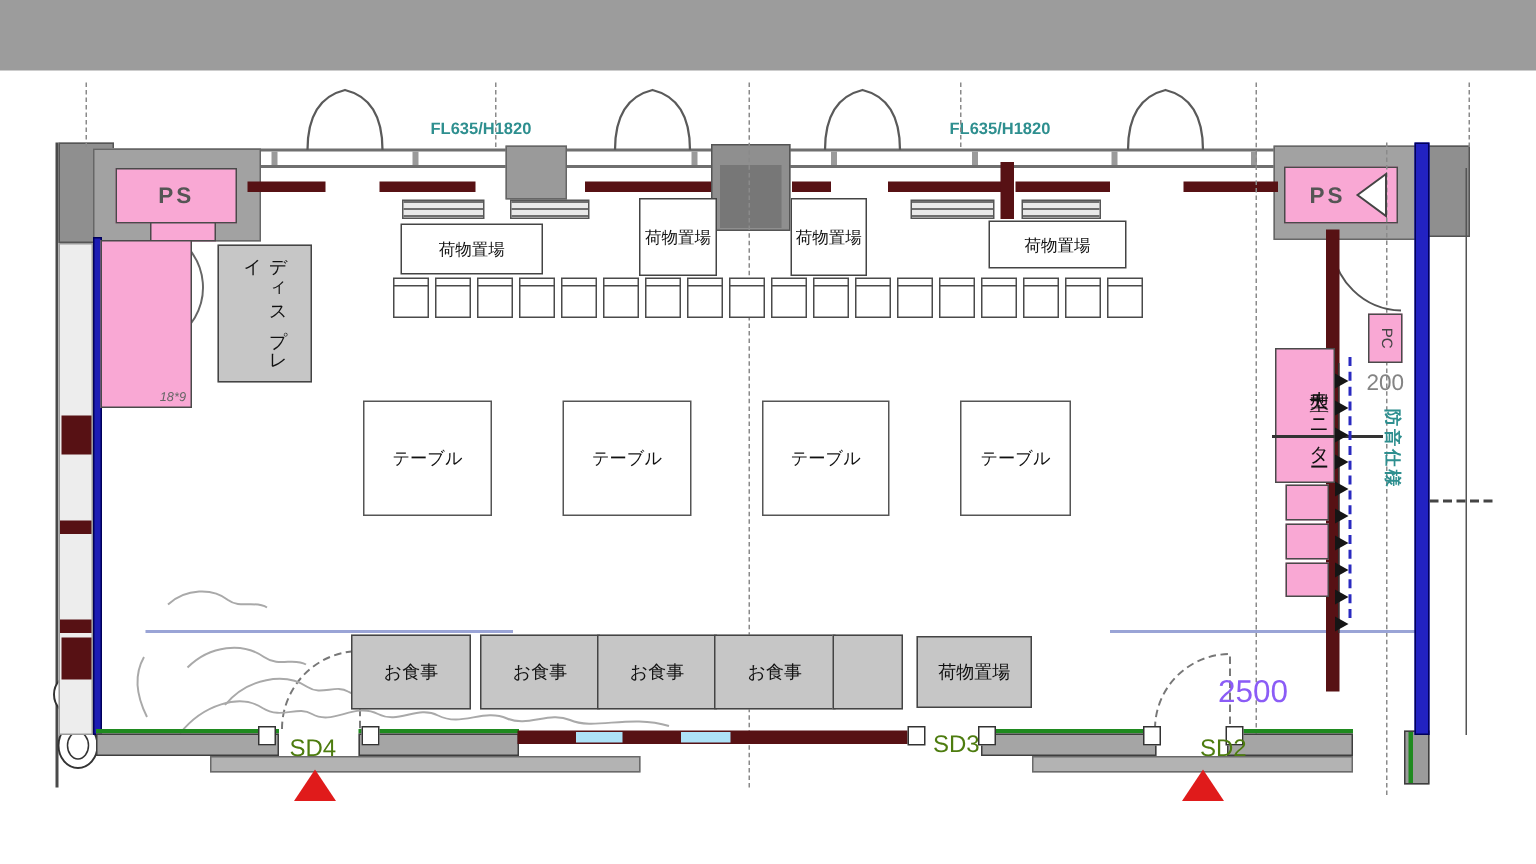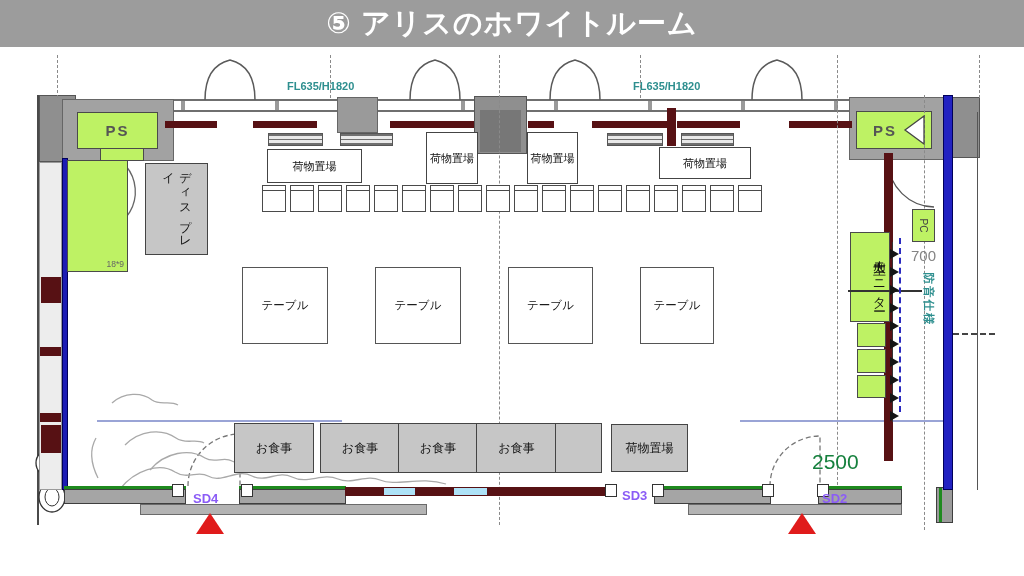--- a/index.html
+++ b/index.html
@@ -7,21 +7,21 @@
        font-family:"Liberation Sans","DejaVu Sans",sans-serif;}
   .abs{position:absolute;box-sizing:border-box;}
   
   #header{left:0;top:0;width:1024px;height:47px;background:#9c9c9c;display:flex;
           align-items:center;justify-content:center;gap:4px;}
   #header .t-main{color:#fff;font-size:29px;font-weight:bold;letter-spacing:1px;}
   #header .t-sub{color:#111;font-size:29px;font-weight:bold;letter-spacing:0px;}
   
   .wall-gray{background:#a2a2a2;border:1px solid #666;}
   .dark-gray{background:#8f8f8f;border:1px solid #555;}
-  .white-box{background:#bef264;border:1.5px solid #4a4a4a;}
+  .white-box{background:#f9a8d4;border:1.5px solid #4a4a4a;}
   .furn{background:#c6c6c6;border:1.5px solid #444;display:flex;align-items:center;
         justify-content:center;font-size:12px;color:#111;}
   .roomlabel{background:#fff;border:1.5px solid #444;display:flex;align-items:center;
         justify-content:center;font-size:11px;color:#111;}
   .maroon{background:#571114;}
   .radiator{border:1px solid #555;background:repeating-linear-gradient(180deg,#6f6f6f 0 1.5px,#e9e9e9 1.5px 4.5px);}
   .vdash{border-left:1px dashed #8a8a8a;width:0;}
   .vtext{writing-mode:vertical-rl;text-orientation:upright;letter-spacing:2px;}
   
   #window-strip{left:74px;top:99px;width:778px;height:13px;background:#fff;
@@ -34,34 +34,33 @@
          flex:none;box-sizing:border-box;}
   .chair::after{content:"";position:absolute;left:-1px;right:-1px;top:4px;border-top:1.5px solid #4a4a4a;}
   
   .tablebox{background:#fff;border:1.5px solid #555;display:flex;align-items:center;
             justify-content:center;font-size:11.5px;color:#111;}
   
   .greenline{background:#1f8a1f;height:3px;}
   .wallband{background:#a5a5a5;border:1px solid #3e3e3e;height:15px;}
   .lowband{background:#b3b3b3;border:1px solid #6a6a6a;height:11px;}
   .threshold{background:#fff;border:1.5px solid #333;width:12px;height:13px;}
-  .sdlabel{color:#8b5cf6;font-weight:bold;font-size:13px;}
+  .sdlabel{color:#4d7c0f;font-weight:normal;font-size:16px;}
   .tri{width:0;height:0;border-left:14px solid transparent;border-right:14px solid transparent;
        border-bottom:21px solid #e01b1b;}
   
   .plug-col{display:flex;flex-direction:column;}
   .plug-arrow{width:0;height:0;border-left:9px solid #151515;border-top:5px solid transparent;
               border-bottom:5px solid transparent;margin:4px 0;}
   svg{position:absolute;left:0;top:0;pointer-events:none;}
 </style>
 </head>
 <body>
 
 <div id="header" class="abs">
-  <span class="t-main">⑤ アリスのホワイトルーム</span>
 </div>
 
 <div class="abs" style="left:37px;top:95px;width:2px;height:430px;background:#4a4a4a;"></div>
 <div class="abs dark-gray" style="left:39px;top:95px;width:37px;height:67px;"></div>
 <div class="abs" id="window-strip">
     <div class="mullion"></div>
     <div class="mullion"></div>
     <div class="mullion"></div>
     <div class="mullion"></div>
     <div class="mullion"></div>
@@ -130,21 +129,21 @@
   <path d="M 96 438 C 88 452 92 466 98 478" fill="none" stroke="#a9a9a9" stroke-width="1.3"></path>
 </svg>
 
 <div class="abs" style="left:39px;top:162px;width:23px;height:328px;background:#ededed;border:1px solid #9a9a9a;"></div>
 <div class="abs maroon" style="left:41px;top:277px;width:20px;height:26px;"></div>
 <div class="abs maroon" style="left:40px;top:347px;width:21px;height:9px;"></div>
 <div class="abs maroon" style="left:40px;top:413px;width:21px;height:9px;"></div>
 <div class="abs maroon" style="left:41px;top:425px;width:20px;height:28px;"></div>
 <div class="abs" style="left:62px;top:158px;width:6px;height:332px;background:#1c1cb4;border:1px solid #00005a;"></div>
 <div class="abs white-box" style="left:67px;top:160px;width:61px;height:112px;">
-  <span style="position:absolute;right:3px;bottom:2px;font-size:8.5px;color:#666;">18*9</span>
+  <span style="position:absolute;right:3px;bottom:2px;font-size:8.5px;color:#666;font-style:italic;">18*9</span>
 </div>
 <div class="abs furn" style="left:145px;top:163px;width:63px;height:92px;">
   <span class="vtext" style="font-size:12px;">ディスプレイ</span>
 </div>
 
 <div class="abs" style="left:97px;top:420px;width:245px;height:2px;background:#9aa4d6;"></div>
 <div class="abs" style="left:740px;top:420px;width:212px;height:2px;background:#9aa4d6;"></div>
 
 <div class="abs roomlabel" style="left:267px;top:149px;width:95px;height:34px;">
   <span>荷物置場</span>
@@ -223,24 +222,24 @@
 <div class="abs" style="left:384px;top:488px;width:31px;height:7px;background:#aee2f7;"></div>
 <div class="abs" style="left:454px;top:488px;width:33px;height:7px;background:#aee2f7;"></div>
 <div class="abs threshold" style="left:172px;top:484px;"></div>
 <div class="abs threshold" style="left:241px;top:484px;"></div>
 <div class="abs threshold" style="left:605px;top:484px;"></div>
 <div class="abs threshold" style="left:652px;top:484px;"></div>
 <div class="abs threshold" style="left:762px;top:484px;"></div>
 <div class="abs threshold" style="left:817px;top:484px;"></div>
 <div class="abs sdlabel" style="left:193px;top:491px;">SD4</div>
 <div class="abs sdlabel" style="left:622px;top:488px;">SD3</div>
-<div class="abs sdlabel" style="left:822px;top:491px;">SD2</div>
+<div class="abs sdlabel" style="left:800px;top:491px;">SD2</div>
 <div class="abs tri" style="left:196px;top:513px;"></div>
 <div class="abs tri" style="left:788px;top:513px;"></div>
-<div class="abs" style="left:812px;top:450px;font-size:21px;color:#15803d;">2500</div>
+<div class="abs" style="left:812px;top:450px;font-size:21px;color:#8b5cf6;">2500</div>
 <div class="abs" style="left:936px;top:487px;width:17px;height:36px;background:#9b9b9b;border:1px solid #3e3e3e;"></div>
 <div class="abs" style="left:939px;top:488px;width:3px;height:34px;background:#1f8a1f;"></div>
 
 <div class="abs maroon" style="left:884px;top:153px;width:9px;height:308px;"></div>
 <div class="abs white-box" style="left:850px;top:232px;width:40px;height:90px;"></div>
 <div class="abs white-box" style="left:857px;top:323px;width:29px;height:24px;"></div>
 <div class="abs white-box" style="left:857px;top:349px;width:29px;height:24px;"></div>
 <div class="abs white-box" style="left:857px;top:375px;width:29px;height:23px;"></div>
 <div class="abs vtext" style="left:862px;top:250px;width:26px;height:140px;font-size:13px;color:#111;">大型モニター</div>
 <div class="abs" style="left:848px;top:290px;width:74px;height:1.5px;background:#333;"></div>
@@ -254,17 +253,17 @@
     <div class="plug-arrow"></div>
     <div class="plug-arrow"></div>
     <div class="plug-arrow"></div>
     <div class="plug-arrow"></div>
     <div class="plug-arrow"></div>
     <div class="plug-arrow"></div>
   </div>
 <div class="abs white-box" style="left:912px;top:209px;width:23px;height:33px;display:flex;align-items:center;justify-content:center;">
   <span style="font-size:10px;color:#444;transform:rotate(90deg);">PC</span>
 </div>
-<div class="abs" style="left:911px;top:247px;font-size:15px;color:#848484;">700</div>
+<div class="abs" style="left:911px;top:247px;font-size:15px;color:#848484;">200</div>
 <div class="abs" style="left:883px;top:292px;width:90px;height:15px;transform:rotate(90deg);text-align:center;font-size:11.5px;font-weight:bold;color:#2e8f8f;letter-spacing:2px;">防音仕様</div>
 <div class="abs" style="left:943px;top:95px;width:10px;height:395px;background:#2222c2;border:1px solid #00005a;"></div>
 <div class="abs" style="left:977px;top:112px;width:1px;height:378px;background:#555;"></div>
 <div class="abs" style="left:953px;top:333px;width:42px;height:0;border-top:2px dashed #444;"></div>
 
 </body></html>

